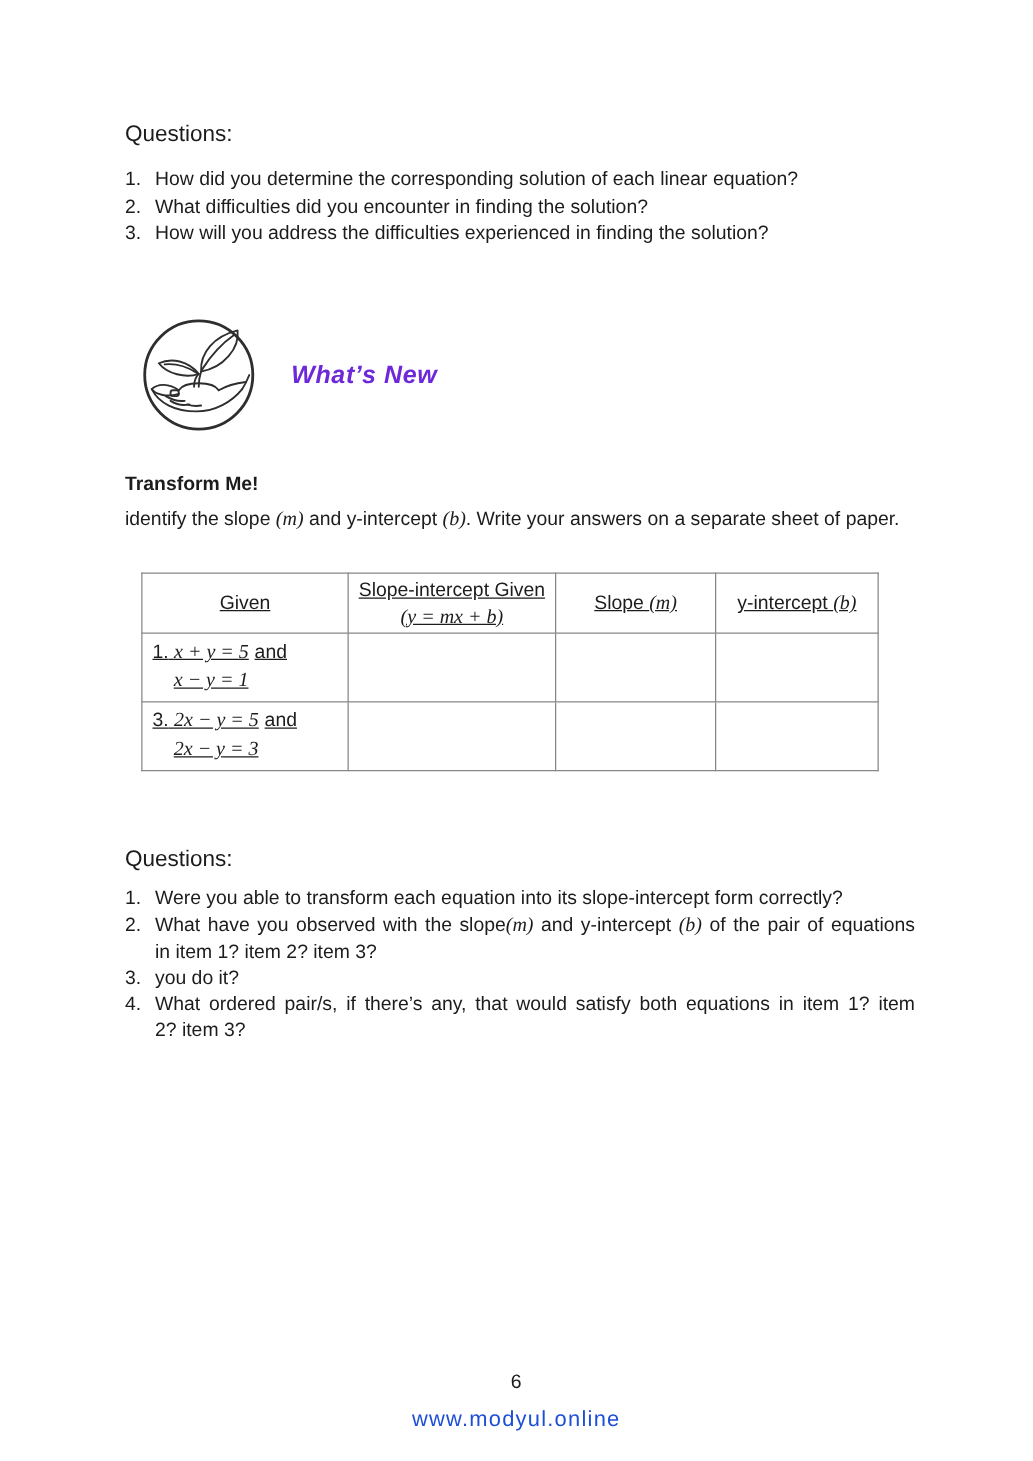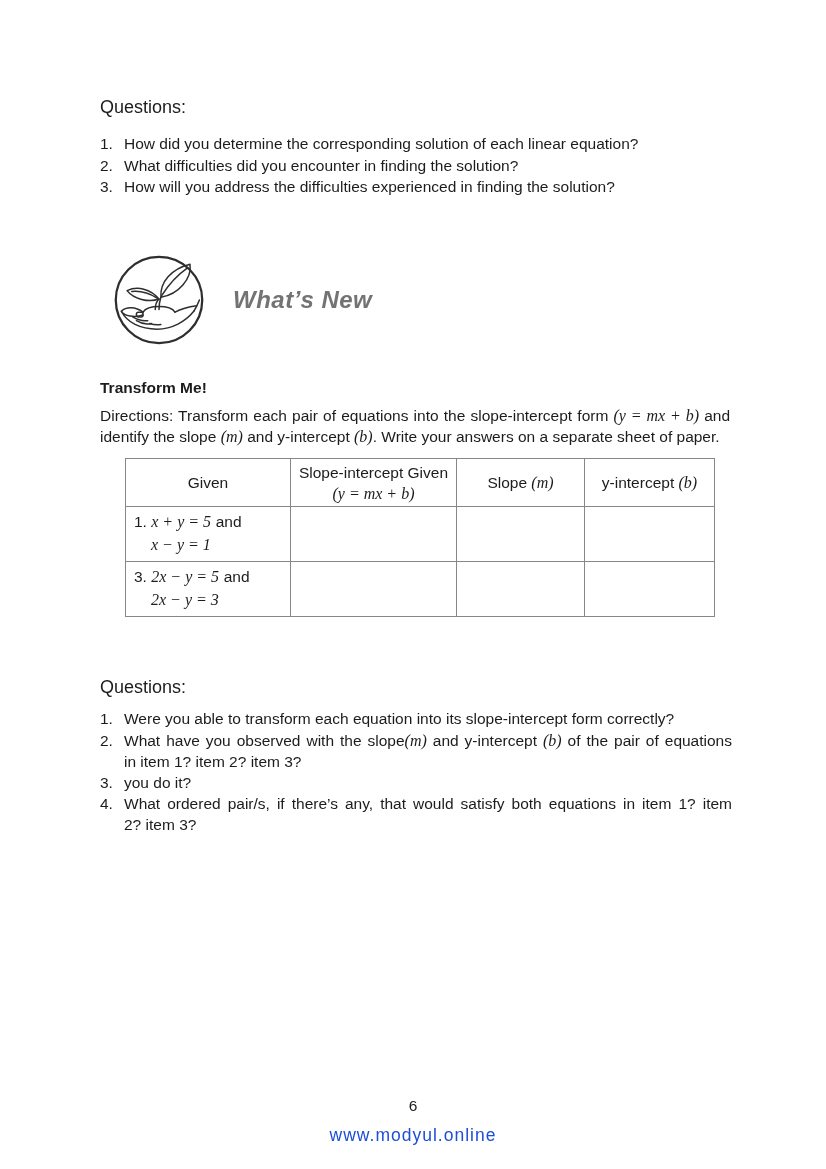--- a/index.html
+++ b/index.html
@@ -22,22 +22,22 @@
   .q-num { width:24px; flex:0 0 24px; }
   .q-body { flex:1; }
   .q-line { line-height:21px; }
   .stretch { text-align:justify; text-align-last:justify; }
 
   
   .banner { display:flex; align-items:center; gap:27px; }
   .banner-icon { width:94px; height:94px; flex:0 0 94px; }
   .banner-icon svg { width:94px; height:94px; display:block; }
   .banner-title {
-    font-size:24px; font-weight:bold; font-style:italic;
-    letter-spacing:0.5px; color:#737373;
+    font-size:20px; font-weight:bold; font-style:italic;
+    letter-spacing:0.5px; color:#6d28d9;
   }
 
   .activity-title { font-weight:bold; line-height:22px; }
   .directions { width:630px; line-height:22px; }
 
   .math {
     font-family:"Liberation Serif", serif;
     font-style:italic;
     font-size:16px;
   }
@@ -114,29 +114,26 @@
           <path d="M40,75 q6,2 12,1"></path>
         </g>
       </svg>
     </span>
     <span class="banner-title">What’s New</span>
   </div>
 
   <div class="abs activity-title" style="left:100px; top:377px;text-align:right;">Transform Me!</div>
 
   <div class="abs directions" style="left:100px; top:405px;">
-    <div class="q-line stretch">
-      <span>Directions: Transform each pair of equations into the slope-intercept form </span><span class="math">(y = mx + b)</span><span> and</span>
-    </div>
     <div class="q-line">
       <span>identify the slope </span><span class="math">(m)</span><span> and y-intercept </span><span class="math">(b)</span><span>. Write your answers on a separate sheet of paper.</span>
     </div>
   </div>
 
-  <table class="transform abs" style="left:125px; top:458px;">
+  <table class="transform abs" style="left:113px; top:458px;text-decoration:underline;">
     <tbody>
         <tr class="hdr">
       <th class="c-given">Given</th>
       <th class="c-form">
         <div>Slope-intercept Given</div>
         <div class="math">(y = mx + b)</div>
       </th>
       <th class="c-slope">
         <span>Slope </span><span class="math">(m)</span>
       </th>

